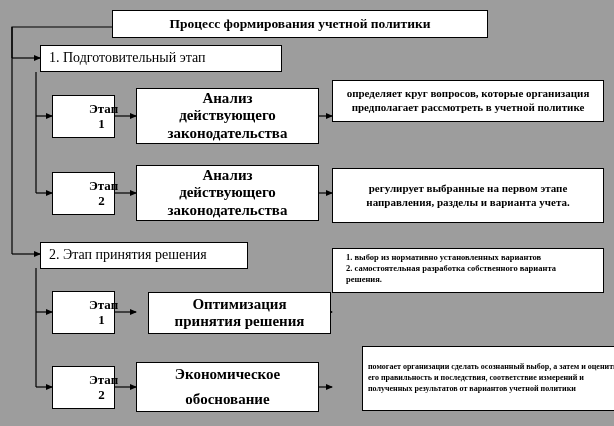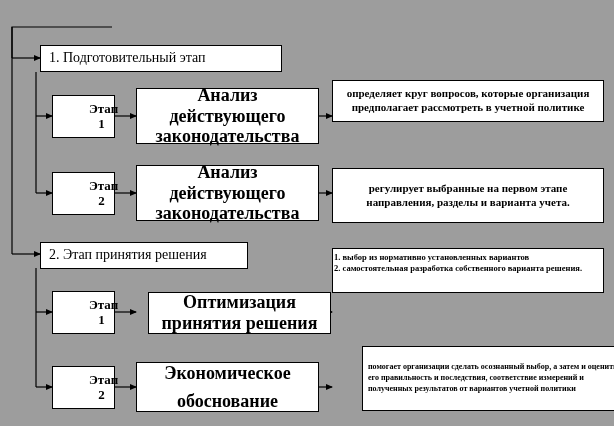--- a/index.html
+++ b/index.html
@@ -40,34 +40,34 @@
     font-weight: normal;
     justify-content: flex-start;
     padding-left: 8px;
   }
   .stage {
     font-size: 13px;
     font-weight: bold;
     padding-left: 36px;
   }
   .mid {
-    font-size: 18px;
+    font-size: 15px;
     font-weight: bold;
   }
   .note {
     font-size: 11px;
     font-weight: bold;
     line-height: 1.25;
     padding: 3px 6px;
   }
   .note-small {
     font-size: 8.5px;
     font-weight: bold;
     line-height: 1.3;
-    padding: 3px 1px;
+    padding: 3px 13px;
     text-align: left;
     justify-content: flex-start;
   }
   .note-tiny {
     font-size: 8px;
     font-weight: bold;
     line-height: 1.35;
     padding: 12px 5px;
     text-align: left;
     justify-content: flex-start;
@@ -125,20 +125,23 @@
 
     <path d="M115,312 L136,312" stroke="#000" stroke-width="1.2" fill="none" marker-end="url(#arrow)"></path>
 
     <path d="M115,387 L136,387" stroke="#000" stroke-width="1.2" fill="none" marker-end="url(#arrow)"></path>
 
     <path d="M319,312 L332,312" stroke="#000" stroke-width="1.2" fill="none" marker-end="url(#arrow)"></path>
 
     <path d="M319,387 L332,387" stroke="#000" stroke-width="1.2" fill="none" marker-end="url(#arrow)"></path>
   </svg>
 
+  <div class="box title" style="left:112px; top:10px; width:376px; height:28px;">
+    <span>Процесс формирования учетной политики</span>
+  </div>
 
   <div class="box section" style="left:40px; top:45px; width:242px; height:27px;">
     <span>1. Подготовительный этап</span>
   </div>
 
   <div class="box stage multi" style="left:52px; top:95px; width:63px; height:43px;">
     <div>Этап</div>
     <div>1</div>
   </div>
 

